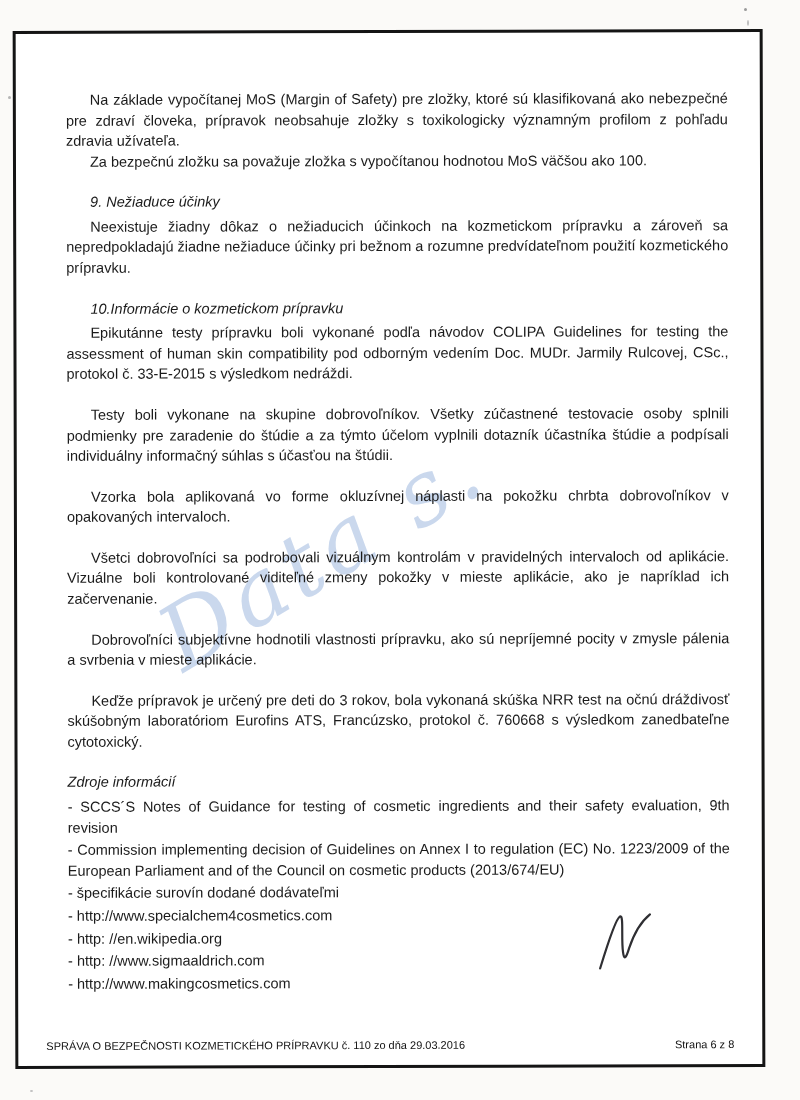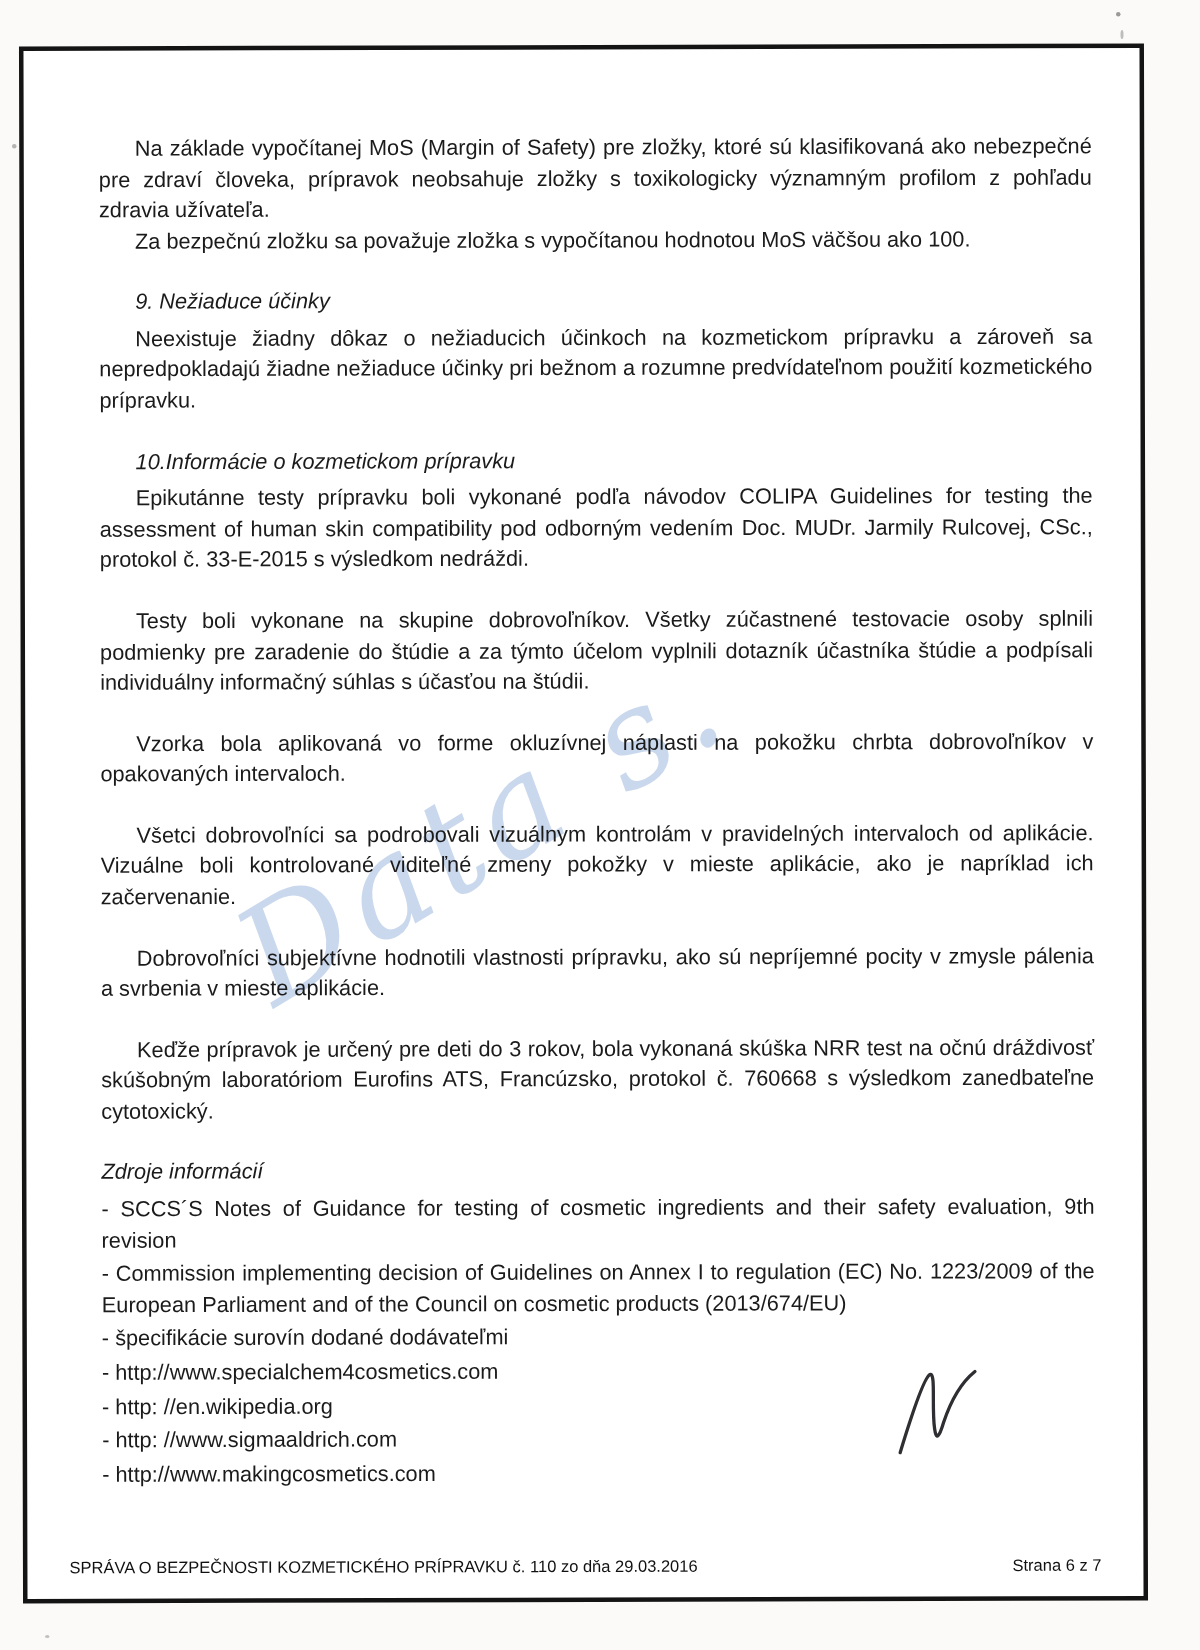--- a/index.html
+++ b/index.html
@@ -138,16 +138,16 @@
     <div class="source-line">- http://www.makingcosmetics.com</div>
 
   </div>
 
   <svg class="signature" width="72" height="76" viewBox="0 0 72 76">
     <path d="M10 64 C 18 38, 26 14, 30 12 C 34 10, 31 34, 33 48 C 34 56, 36 54, 39 44 C 43 32, 50 18, 60 10" fill="none" stroke="#2f2f33" stroke-width="2.2" stroke-linecap="round"></path>
   </svg>
 
   <div class="footer">
     <span>SPRÁVA O BEZPEČNOSTI KOZMETICKÉHO PRÍPRAVKU č. 110 zo dňa 29.03.2016</span>
-    <span>Strana 6 z 7</span>
+    <span>Strana 6 z 8</span>
   </div>
 
 </div>
 
 </body></html>

